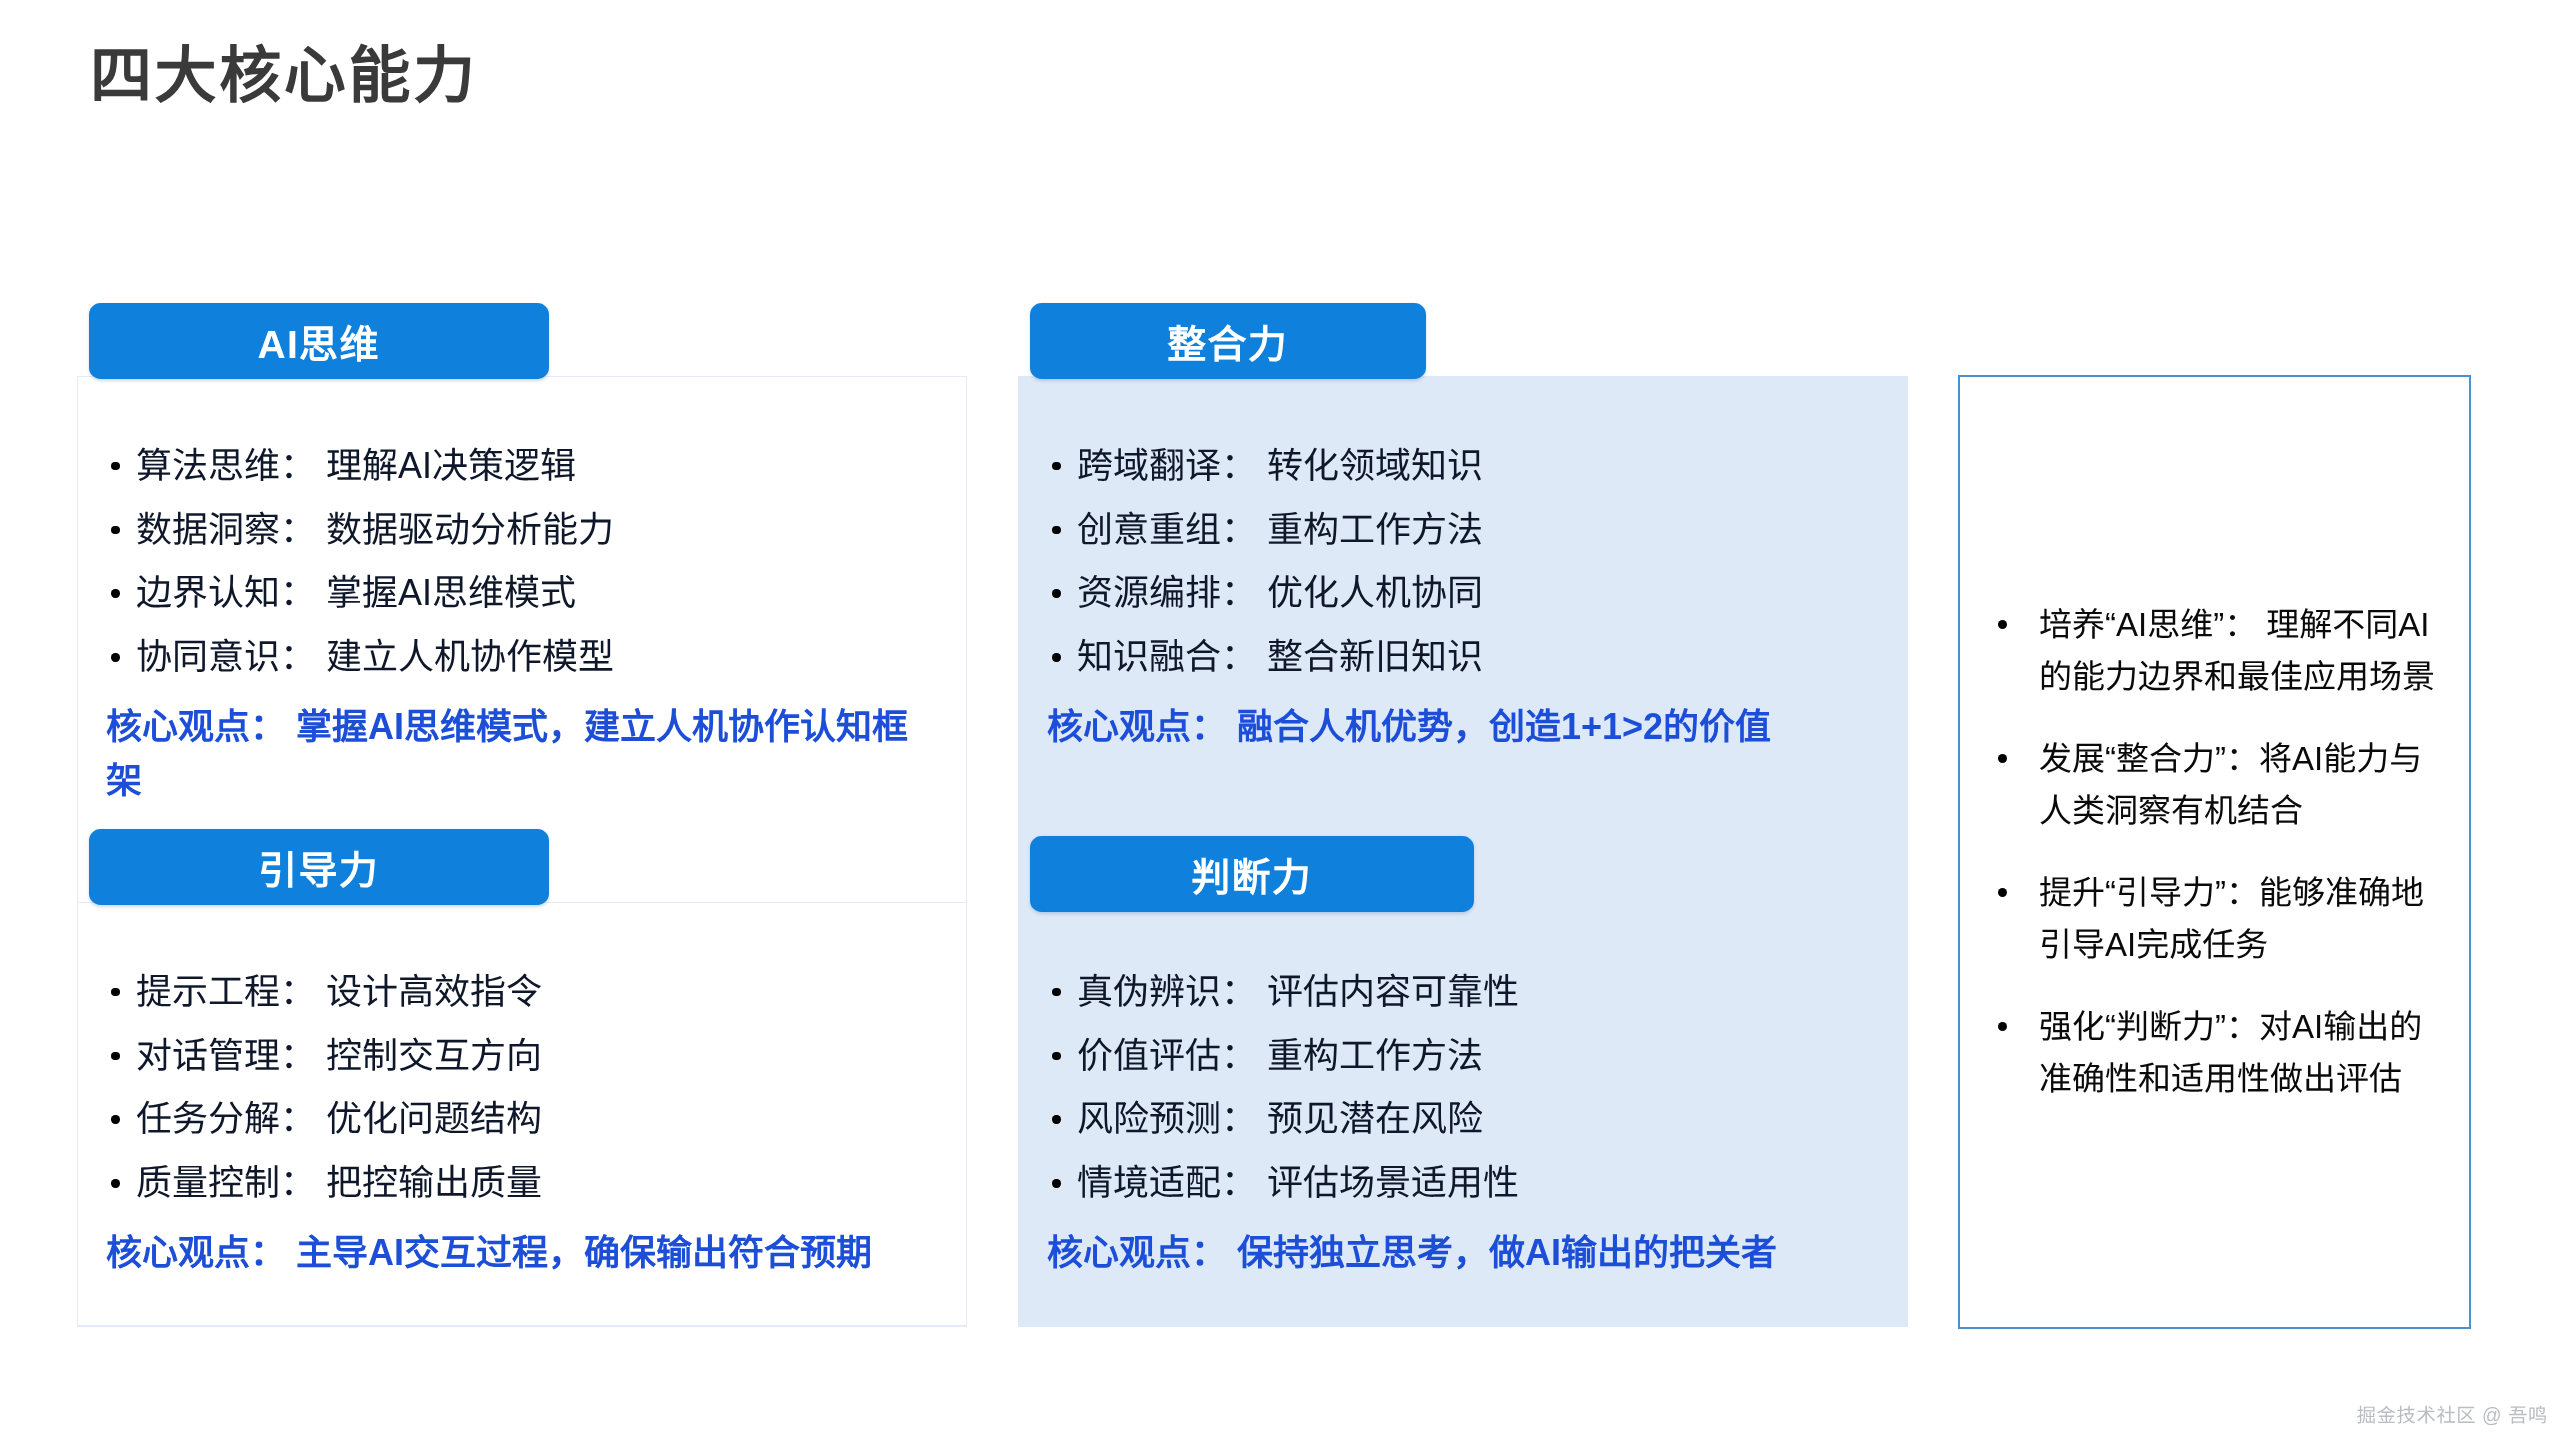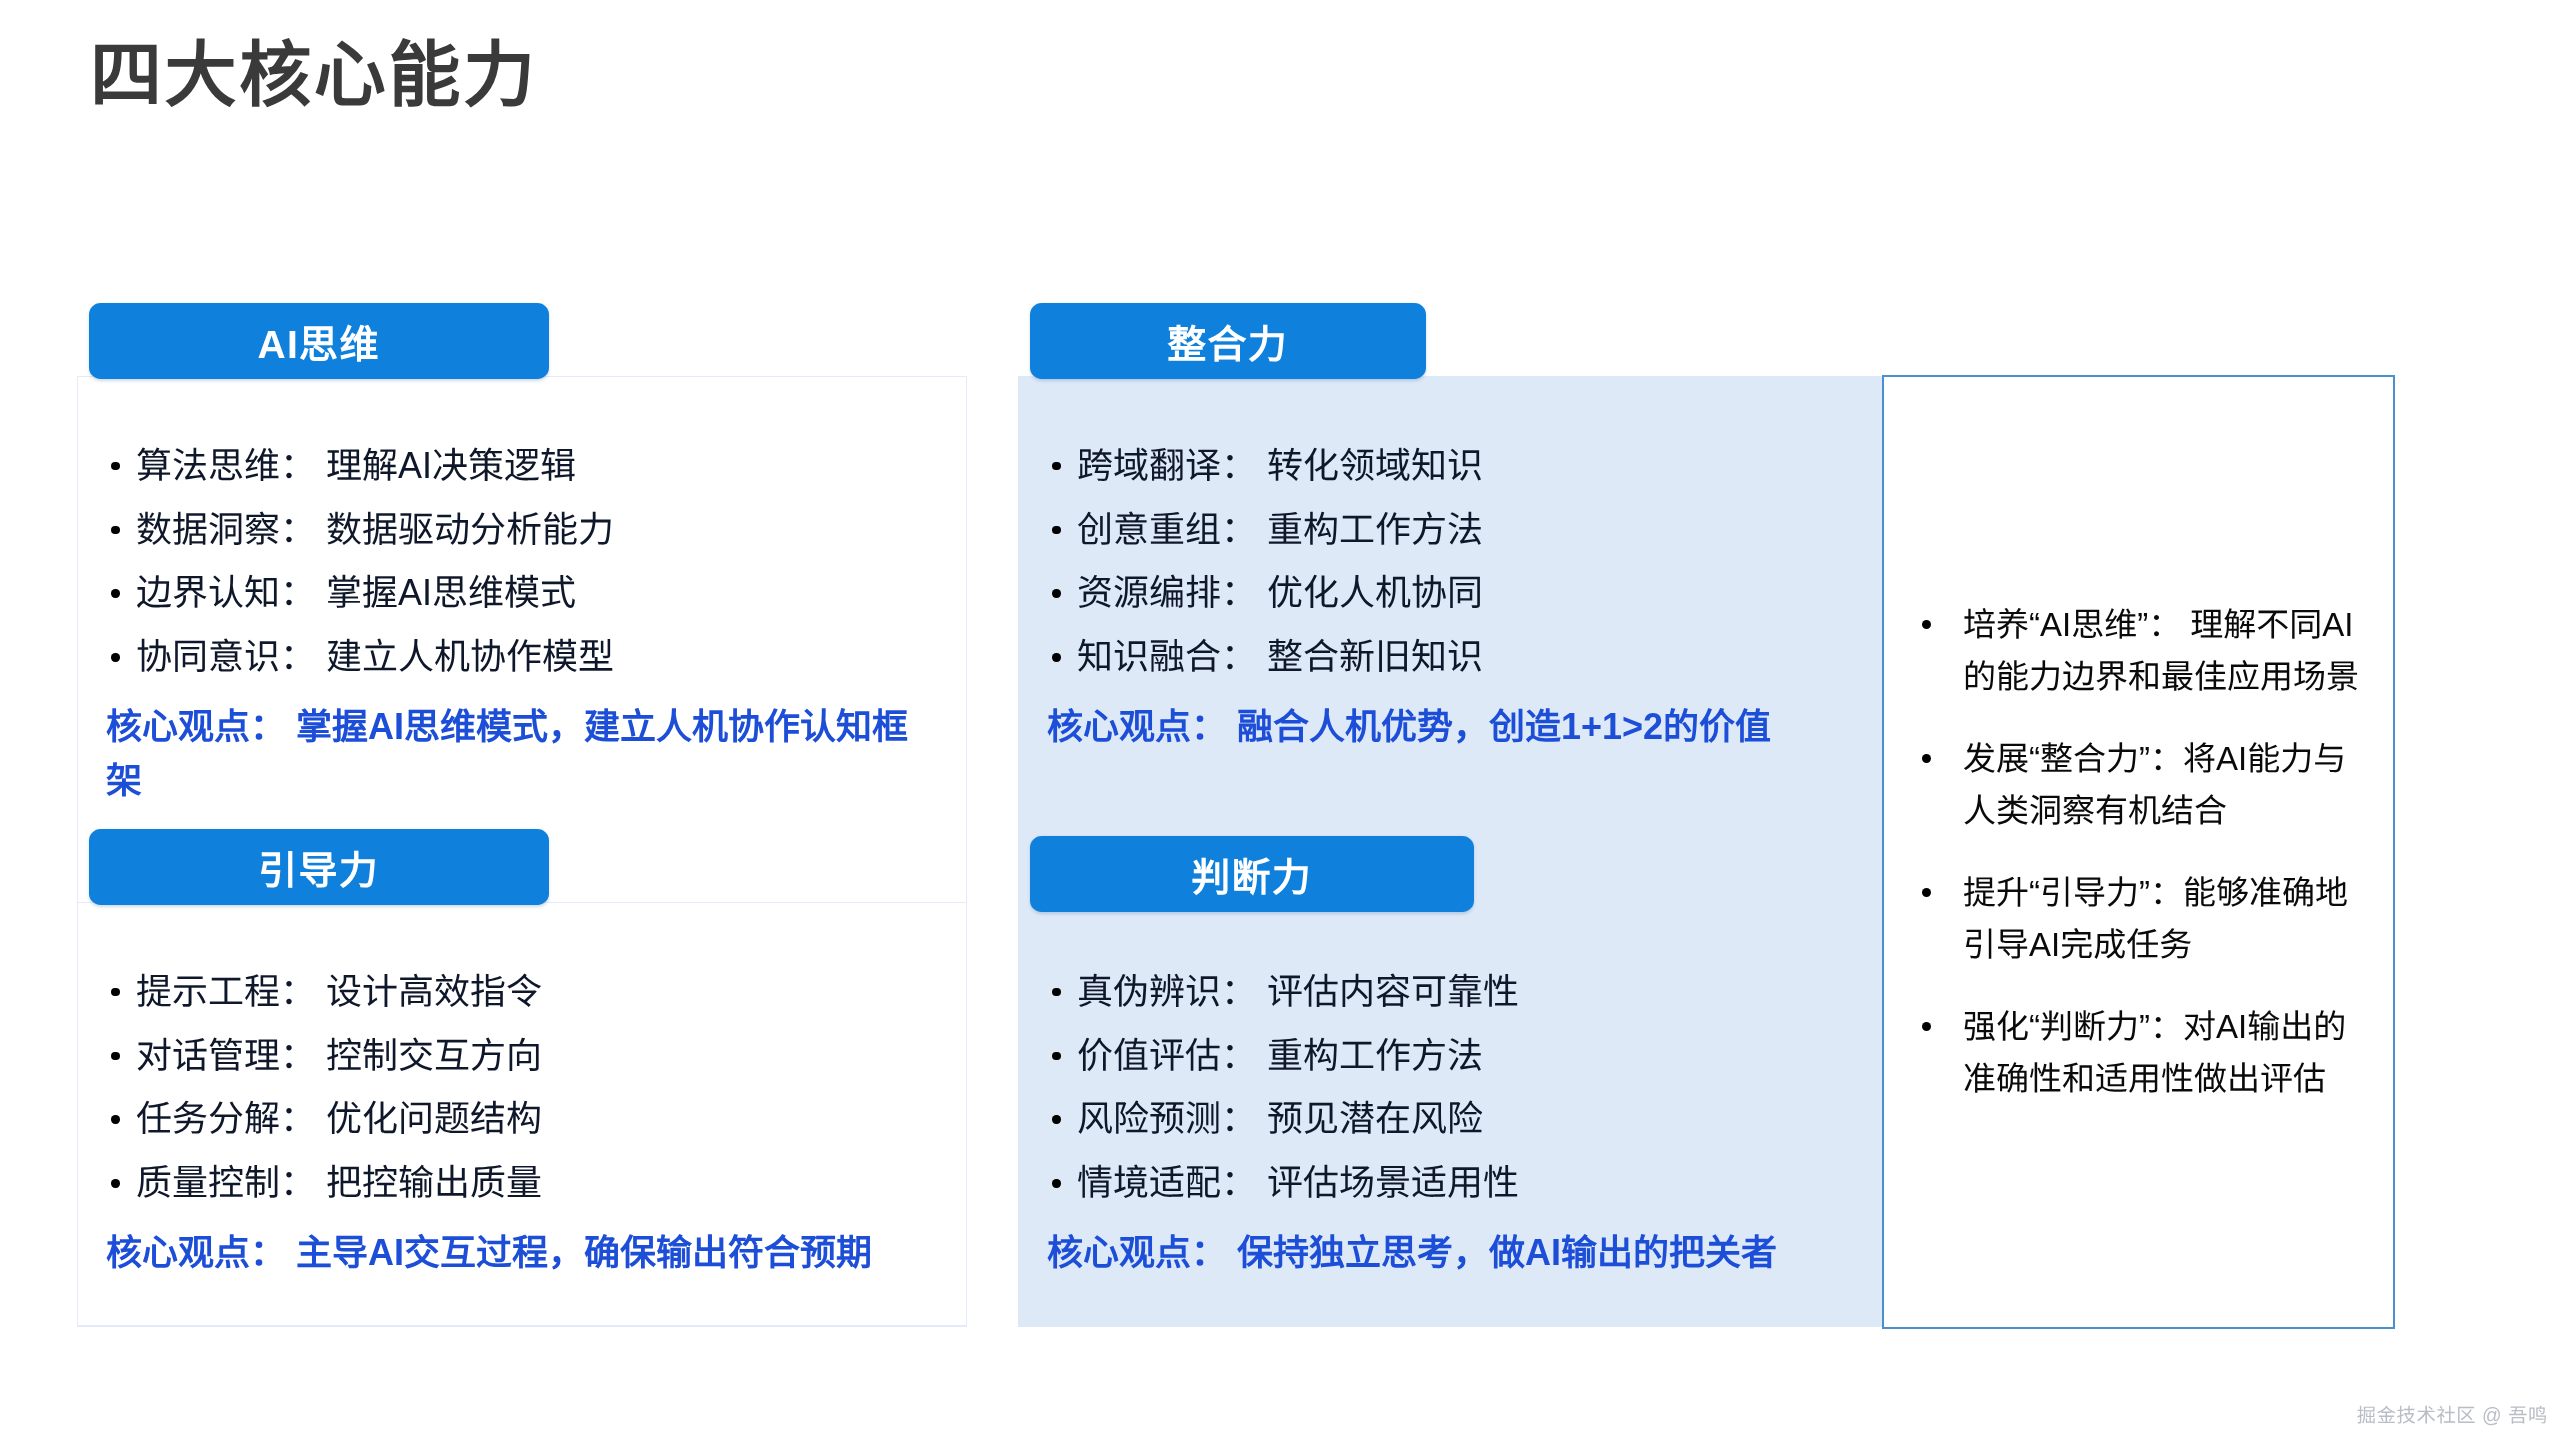--- a/index.html
+++ b/index.html
@@ -13,22 +13,22 @@
     height: 1449px;
     position: relative;
     font-family: "Liberation Sans", "DejaVu Sans", sans-serif;
     overflow: hidden;
   }
 
   
   .slide-title {
     position: absolute;
     left: 90px;
-    top: 33px;
-    font-size: 72px;
+    top: 39px;
+    font-size: 62px;
     font-weight: 700;
     color: #3a3a3a;
     letter-spacing: 2.6px;
     line-height: 1.18;
     white-space: nowrap;
     text-align: center;
   }
 
   
   .card {
@@ -101,21 +101,21 @@
     margin-top: 15.5px;
     font-size: 36px;
     line-height: 1.5;
     color: #1d4ed8;
     font-weight: 700;
   }
 
   
   .summary-panel {
     position: absolute;
-    left: 1882px;
+    left: 1958px;
     top: 375px;
     width: 513px;
     height: 954px;
     box-sizing: border-box;
     border: 2.6px solid #4a90d0;
     background: #ffffff;
     display: flex;
     align-items: center;
   }
   .summary-list {

